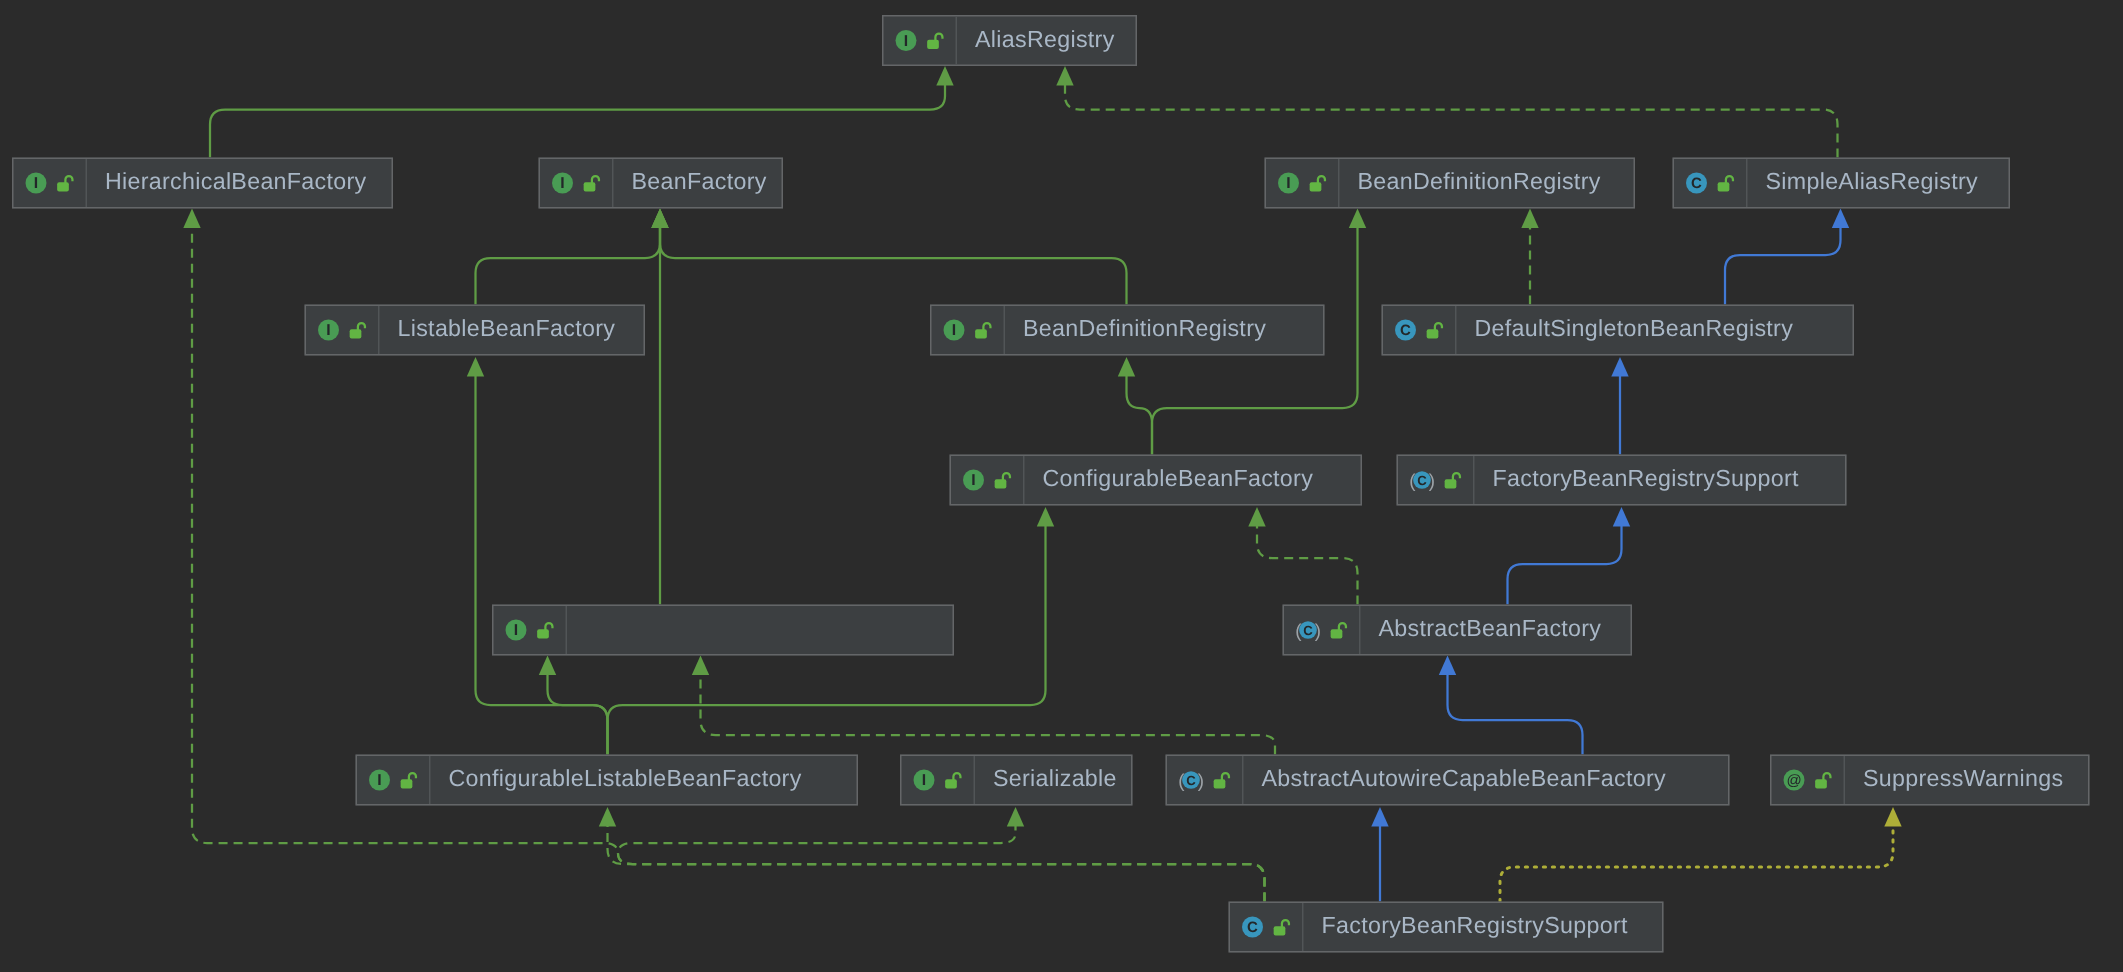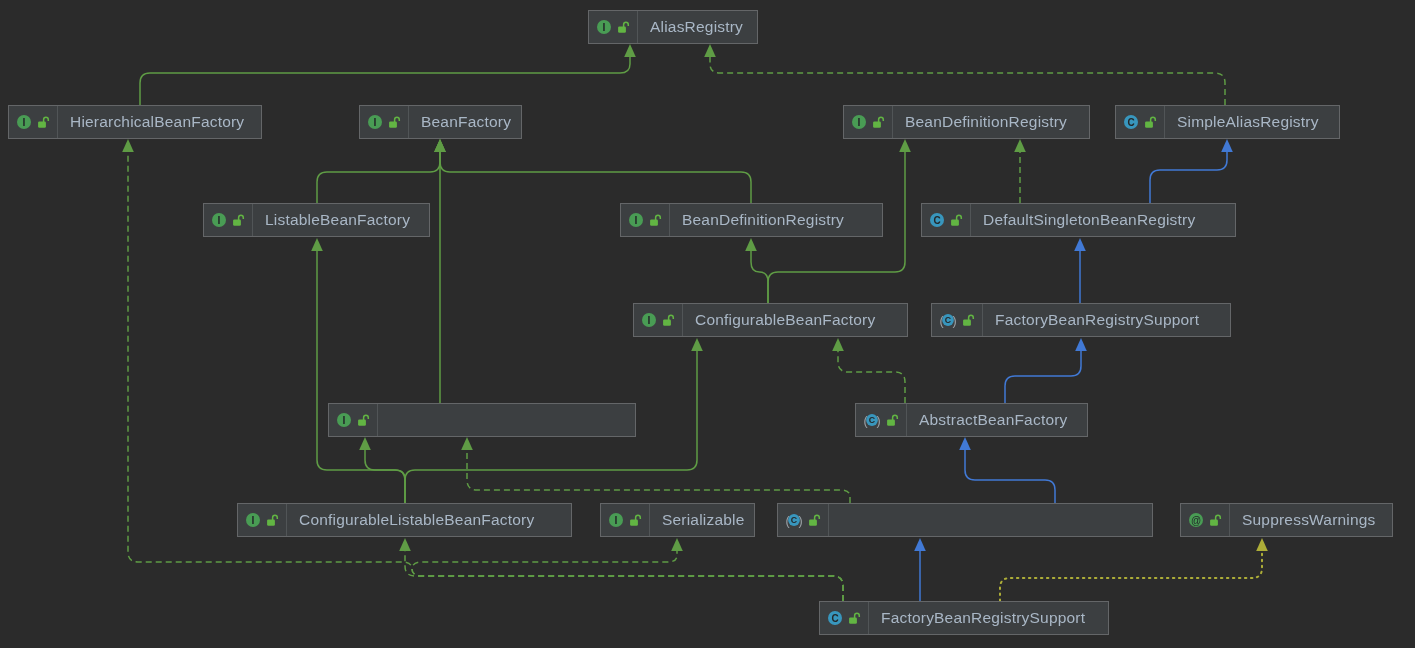--- a/index.html
+++ b/index.html
@@ -299,20 +299,21 @@
             <text x="0.5" y="12.5" font-size="12.5" fill="#9DA3A8" font-family="Liberation Sans, sans-serif">(</text>
             <circle cx="9" cy="8" r="5.9" fill="#3896BD"></circle>
             <text x="9" y="11.2" text-anchor="middle" font-size="8.8" font-weight="bold" fill="#232729" font-family="Liberation Sans, sans-serif">C</text>
             <text x="13.5" y="12.5" font-size="12.5" fill="#9DA3A8" font-family="Liberation Sans, sans-serif">)</text>
           </svg>
           <svg width="13" height="13" viewBox="0 0 13 13">
             <path d="M6.6 6 V3.7 a2.35 2.35 0 0 1 4.7 0 V4.9" fill="none" stroke="#62B543" stroke-width="1.5"></path>
             <rect x="1.1" y="5.5" width="7.8" height="6.2" rx="1.3" fill="#62B543"></rect>
           </svg>
         </span>
+        <span class="label">AbstractAutowireCapableBeanFactory</span>
       </div>
       <div class="node" style="left: 1180px; top: 503px; width: 213px; height: 34px;">
         <span class="icons">
           <svg width="16" height="16" viewBox="0 0 16 16">
             <circle cx="8" cy="8" r="7" fill="#499C54"></circle>
             <text x="8" y="11.6" text-anchor="middle" font-size="10" fill="#232729" font-family="Liberation Sans, sans-serif">@</text>
           </svg>
           <svg width="13" height="13" viewBox="0 0 13 13">
             <path d="M6.6 6 V3.7 a2.35 2.35 0 0 1 4.7 0 V4.9" fill="none" stroke="#62B543" stroke-width="1.5"></path>
             <rect x="1.1" y="5.5" width="7.8" height="6.2" rx="1.3" fill="#62B543"></rect>

